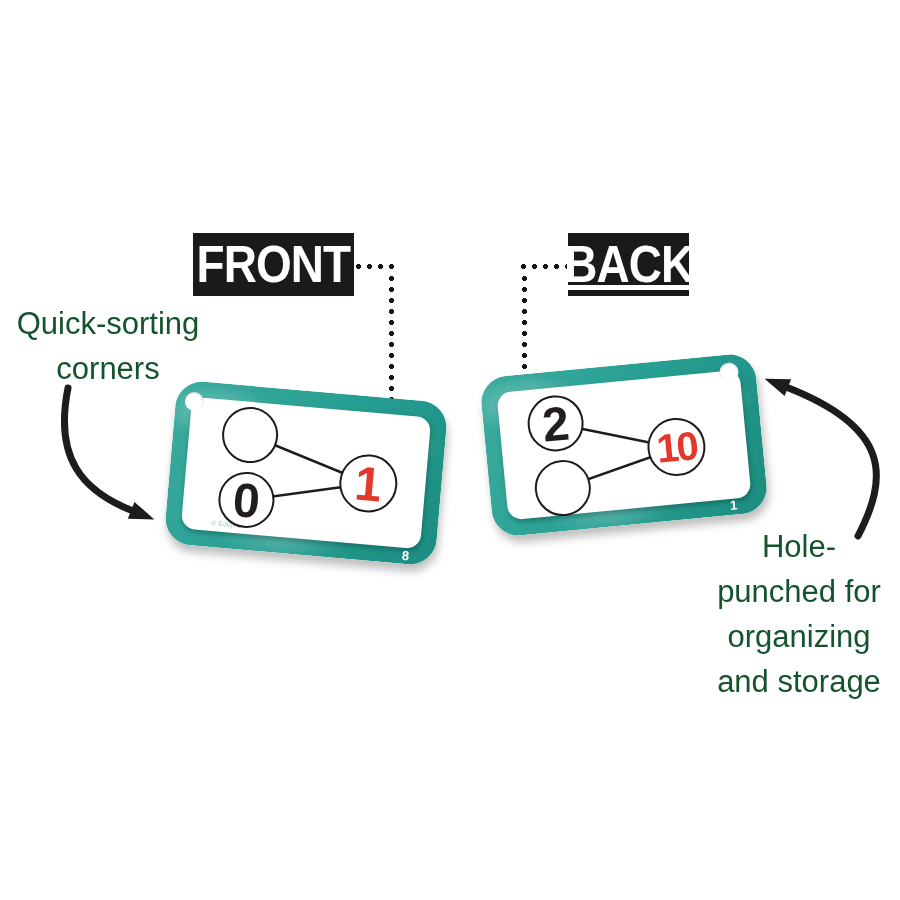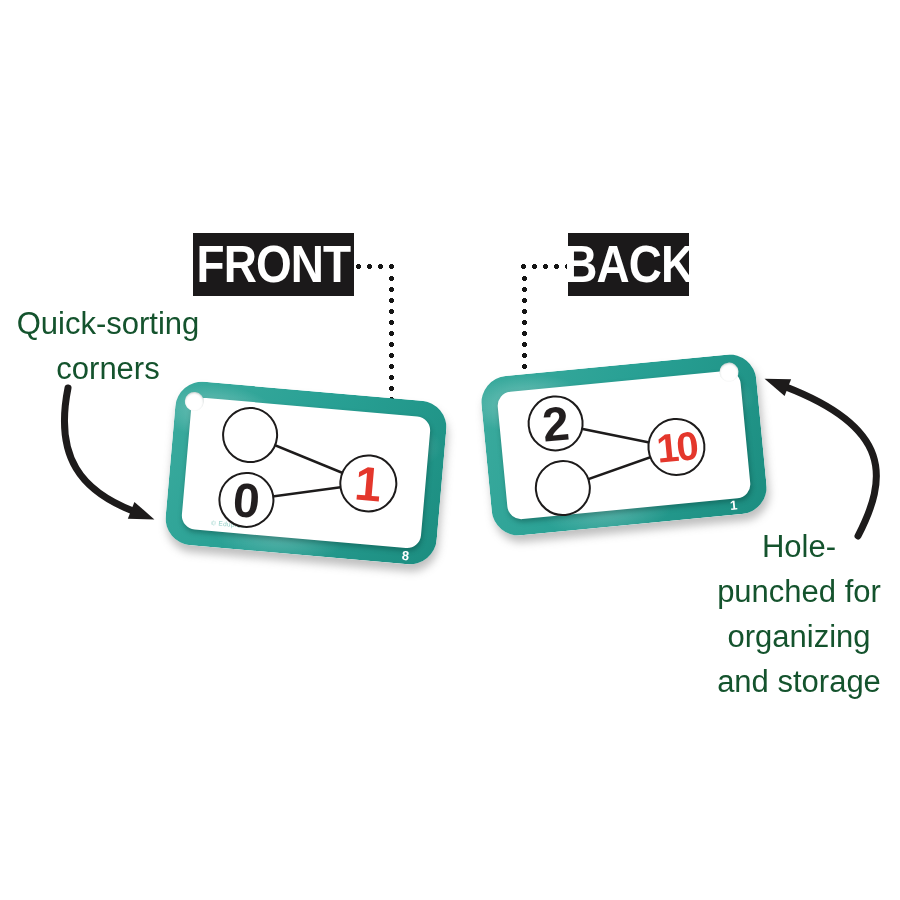--- a/index.html
+++ b/index.html
@@ -17,21 +17,21 @@
     position: absolute;
     background: #1b191a;
     color: #ffffff;
     display: flex; align-items: center; justify-content: center;
     font-weight: bold;
     font-size: 51px;
     letter-spacing: -1px;
   }
   .side-label span { display: inline-block; transform: scaleX(0.90); }
   #front-label-box { left: 193px; top: 233px; width: 161px; height: 63px; }
-  #back-label-box  { left: 568px; top: 233px; width: 121px; height: 63px; }
+  #back-label-box  { left: 568px; top: 233px; width: 121px; height: 63px; text-decoration: underline; }
 
   
   .dotrow {
     position: absolute; height: 7px;
     background-image: radial-gradient(circle 2.4px at 3.5px 3.5px, #151515 97%, rgba(0,0,0,0));
     background-size: 11px 7px; background-repeat: repeat-x;
   }
   .dotcol {
     position: absolute; width: 7px;
     background-image: radial-gradient(circle 2.4px at 3.5px 3.5px, #151515 97%, rgba(0,0,0,0));

